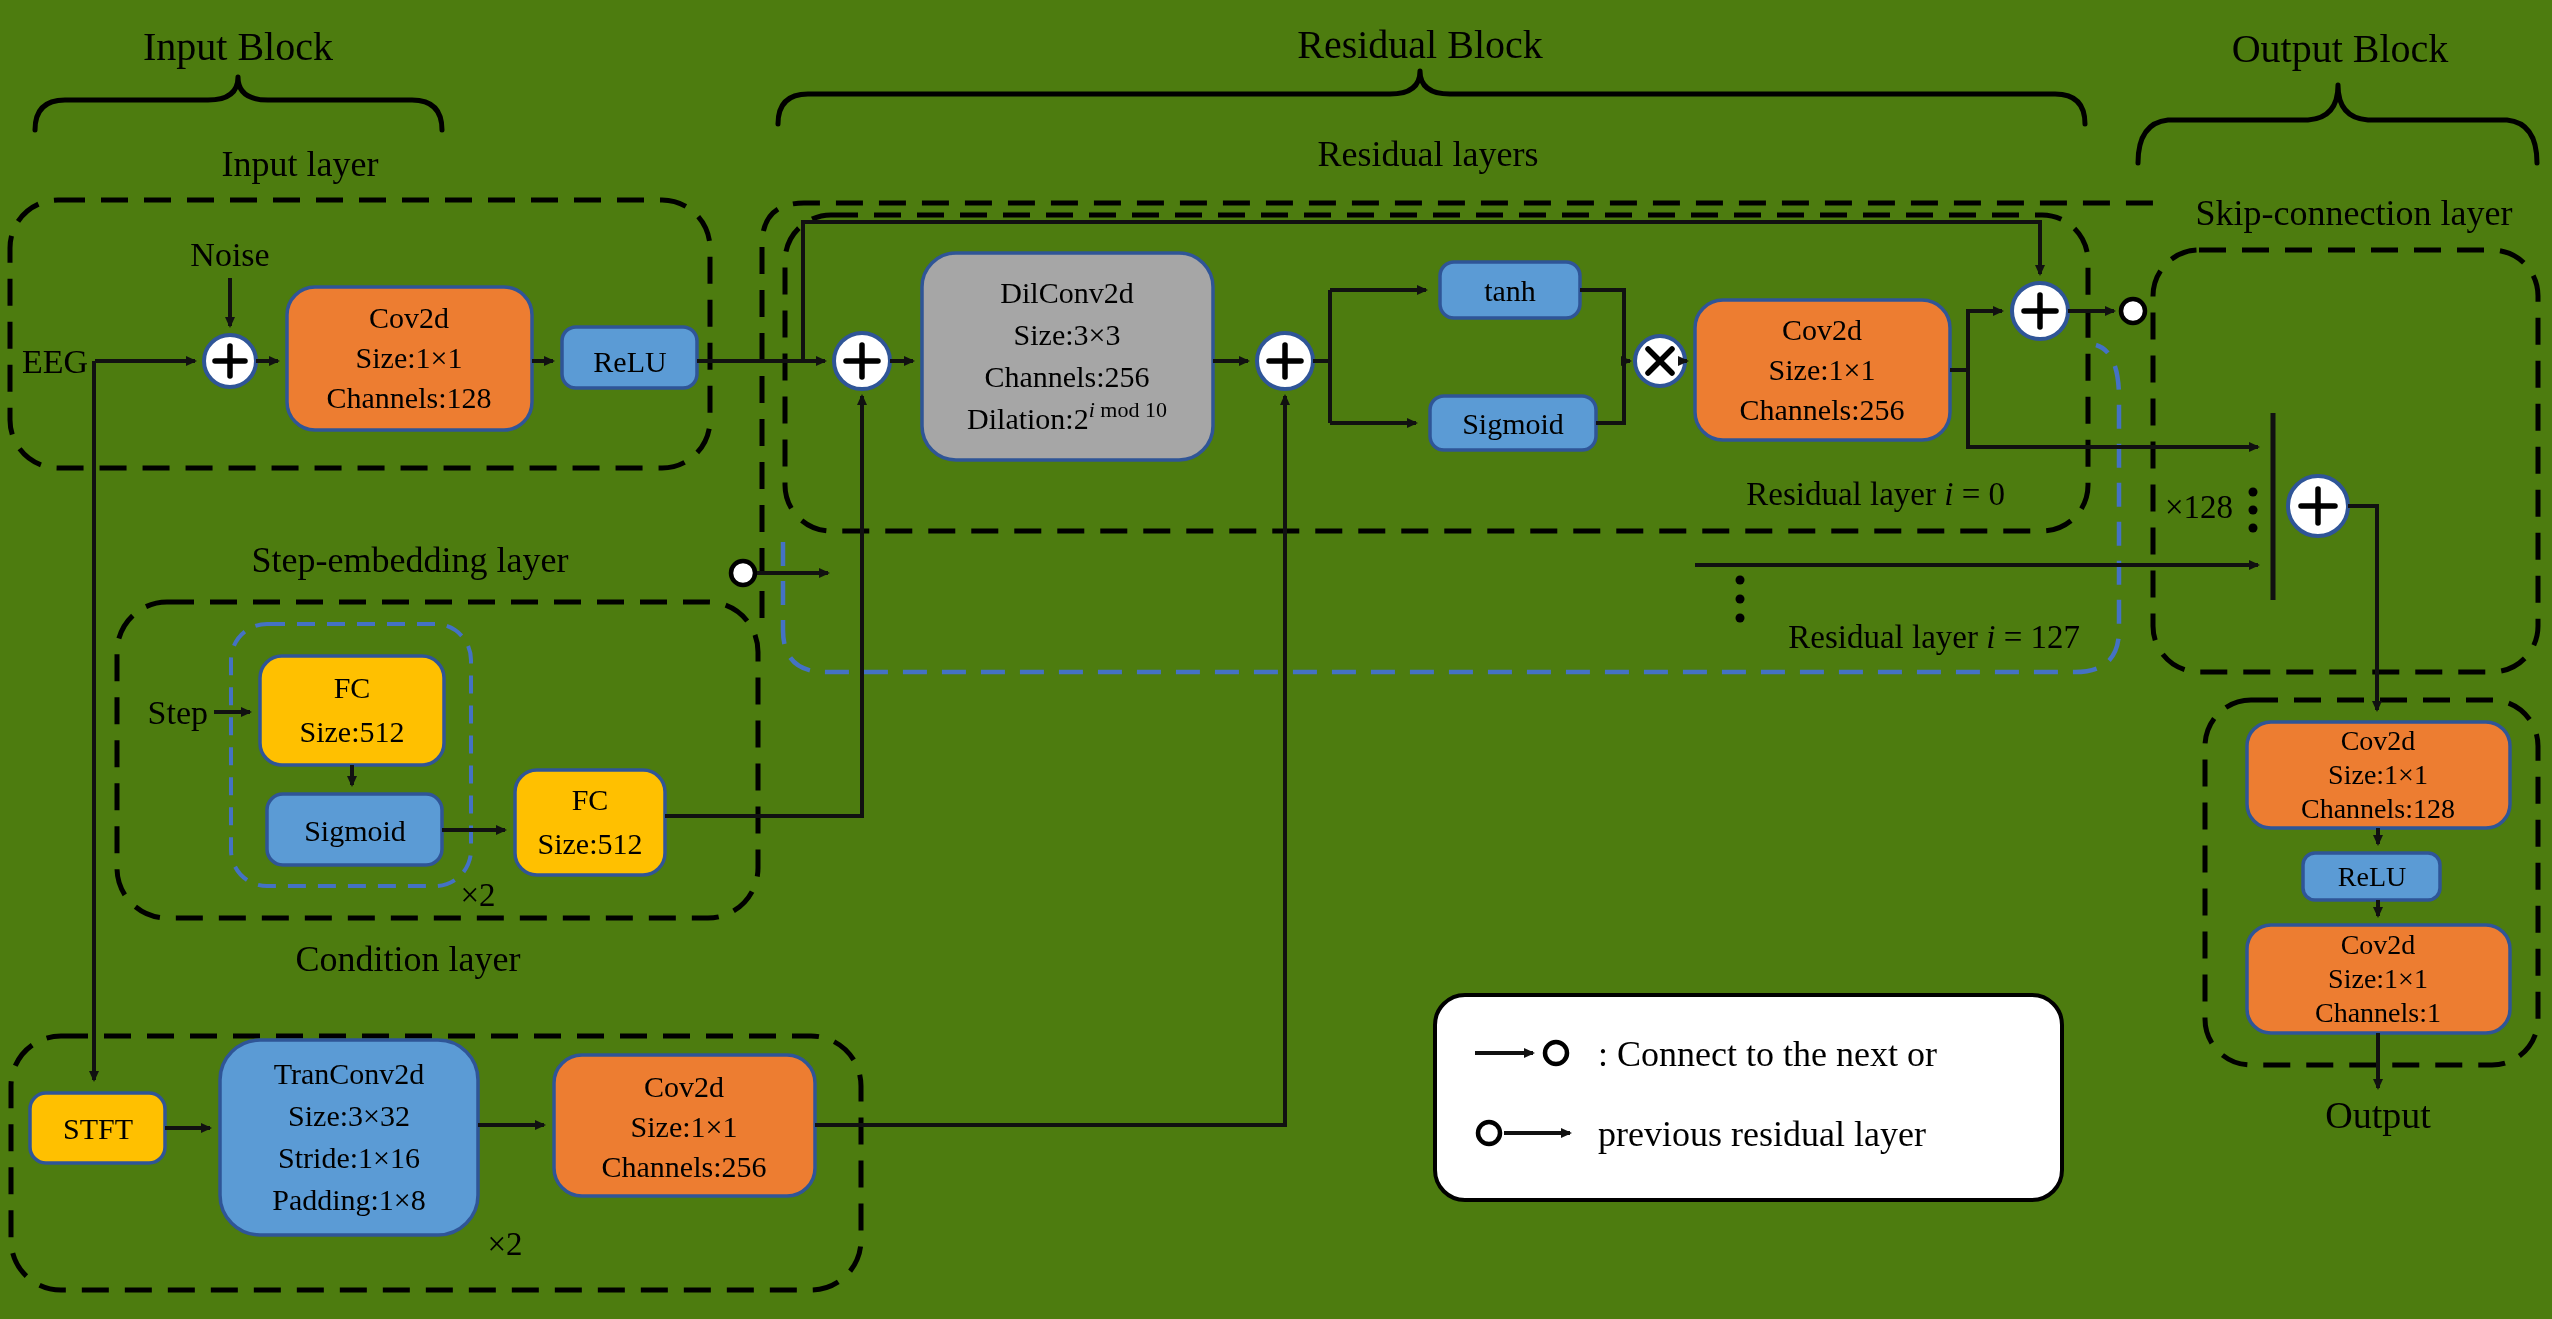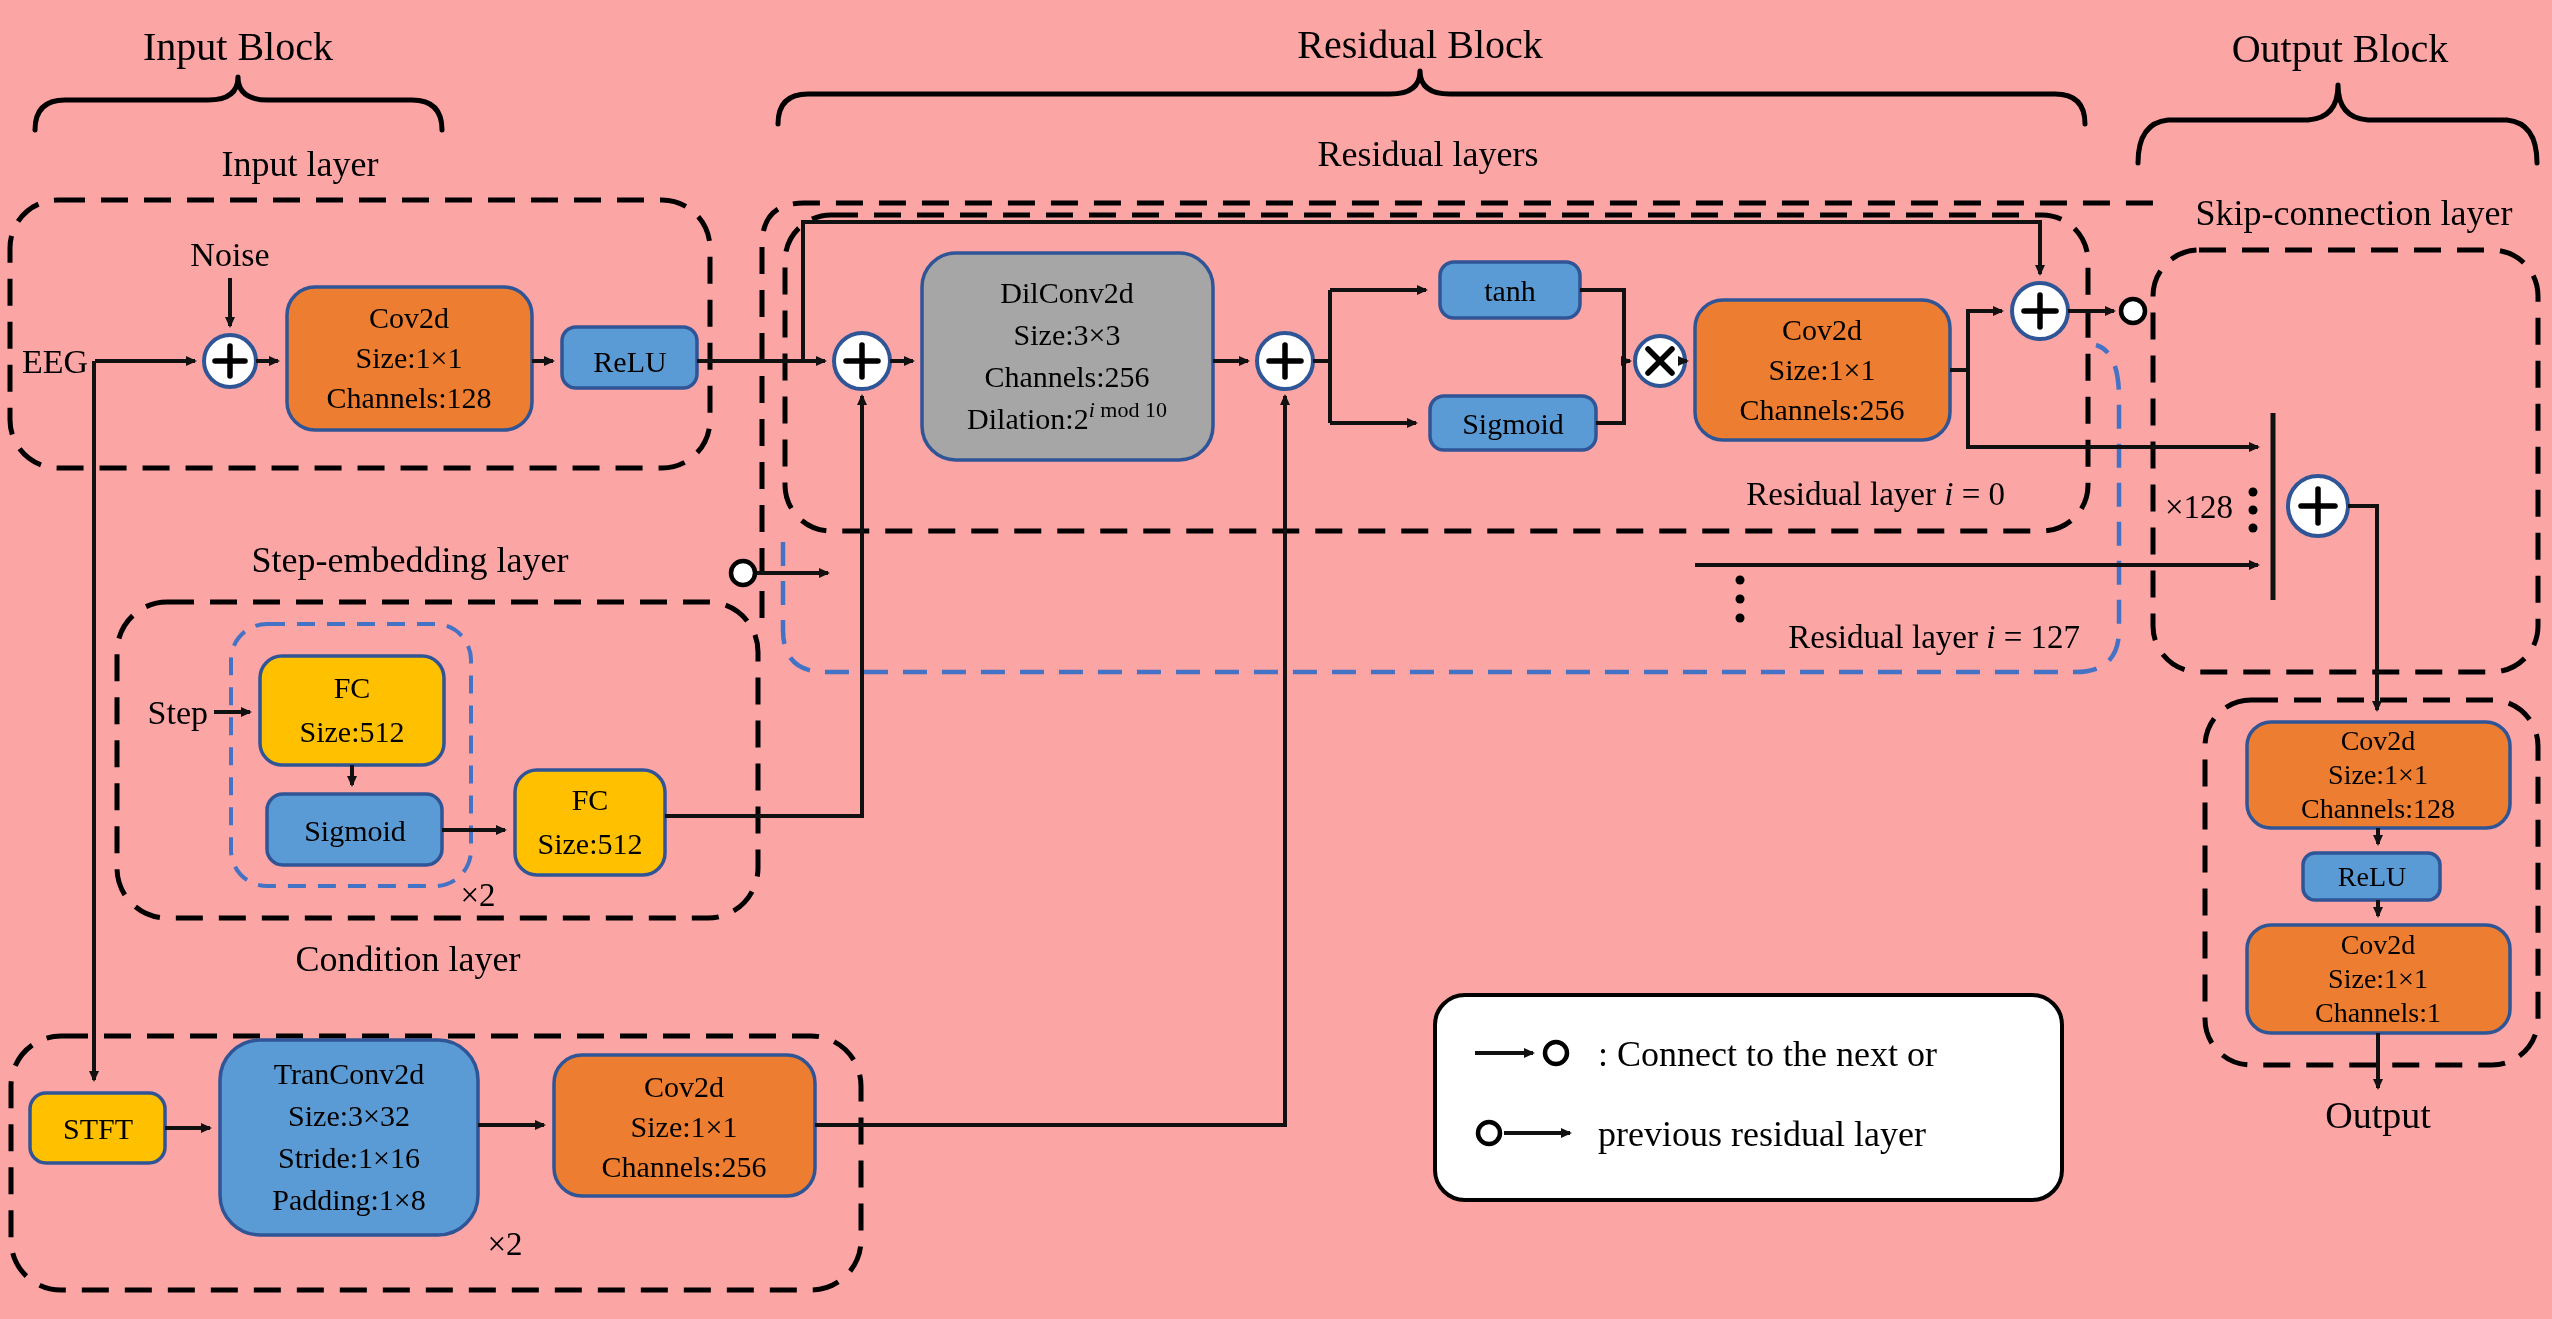--- a/index.html
+++ b/index.html
@@ -1,16 +1,16 @@
 <!DOCTYPE html>
 <html><head>
 <meta charset="utf-8">
 <style>
   html,body { margin:0; padding:0; background:#ffffff; }
-  .stage { width:2552px; height:1319px; position:relative; background:#fca5a5; }
+  .stage { width:2552px; height:1319px; position:relative; background:#4d7c0f; }
   svg { display:block; }
   text { font-family:"Liberation Serif","DejaVu Serif",serif; fill:#000; }
   .block-title { font-size:40px; text-anchor:middle; }
   .layer-title { font-size:36px; text-anchor:middle; }
   .bt  { font-size:30px; text-anchor:middle; }
   .bt28{ font-size:28px; text-anchor:middle; }
   .ann { font-size:33px; }
   .io  { font-size:34px; }
   .ln    { stroke:#111; stroke-width:4; fill:none; }
   .ln5   { stroke:#111; stroke-width:5; fill:none; }

